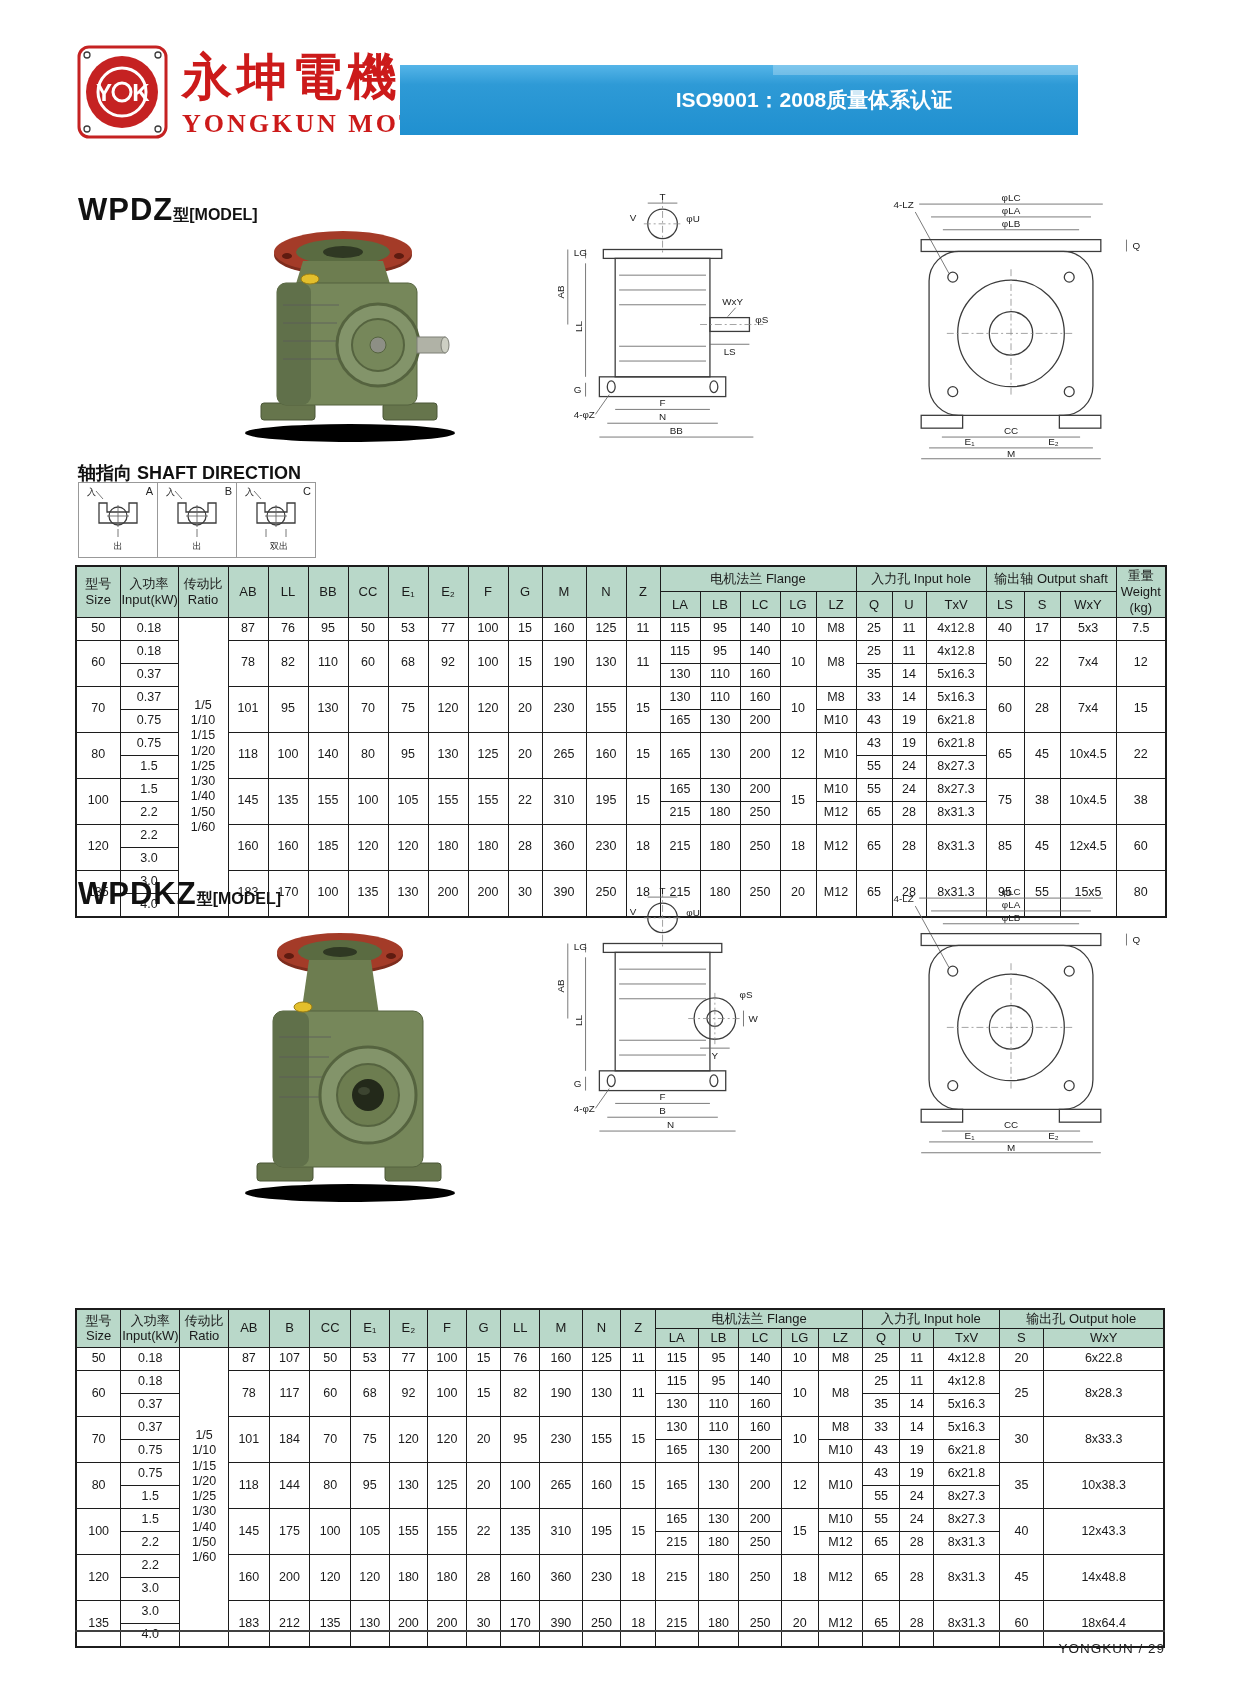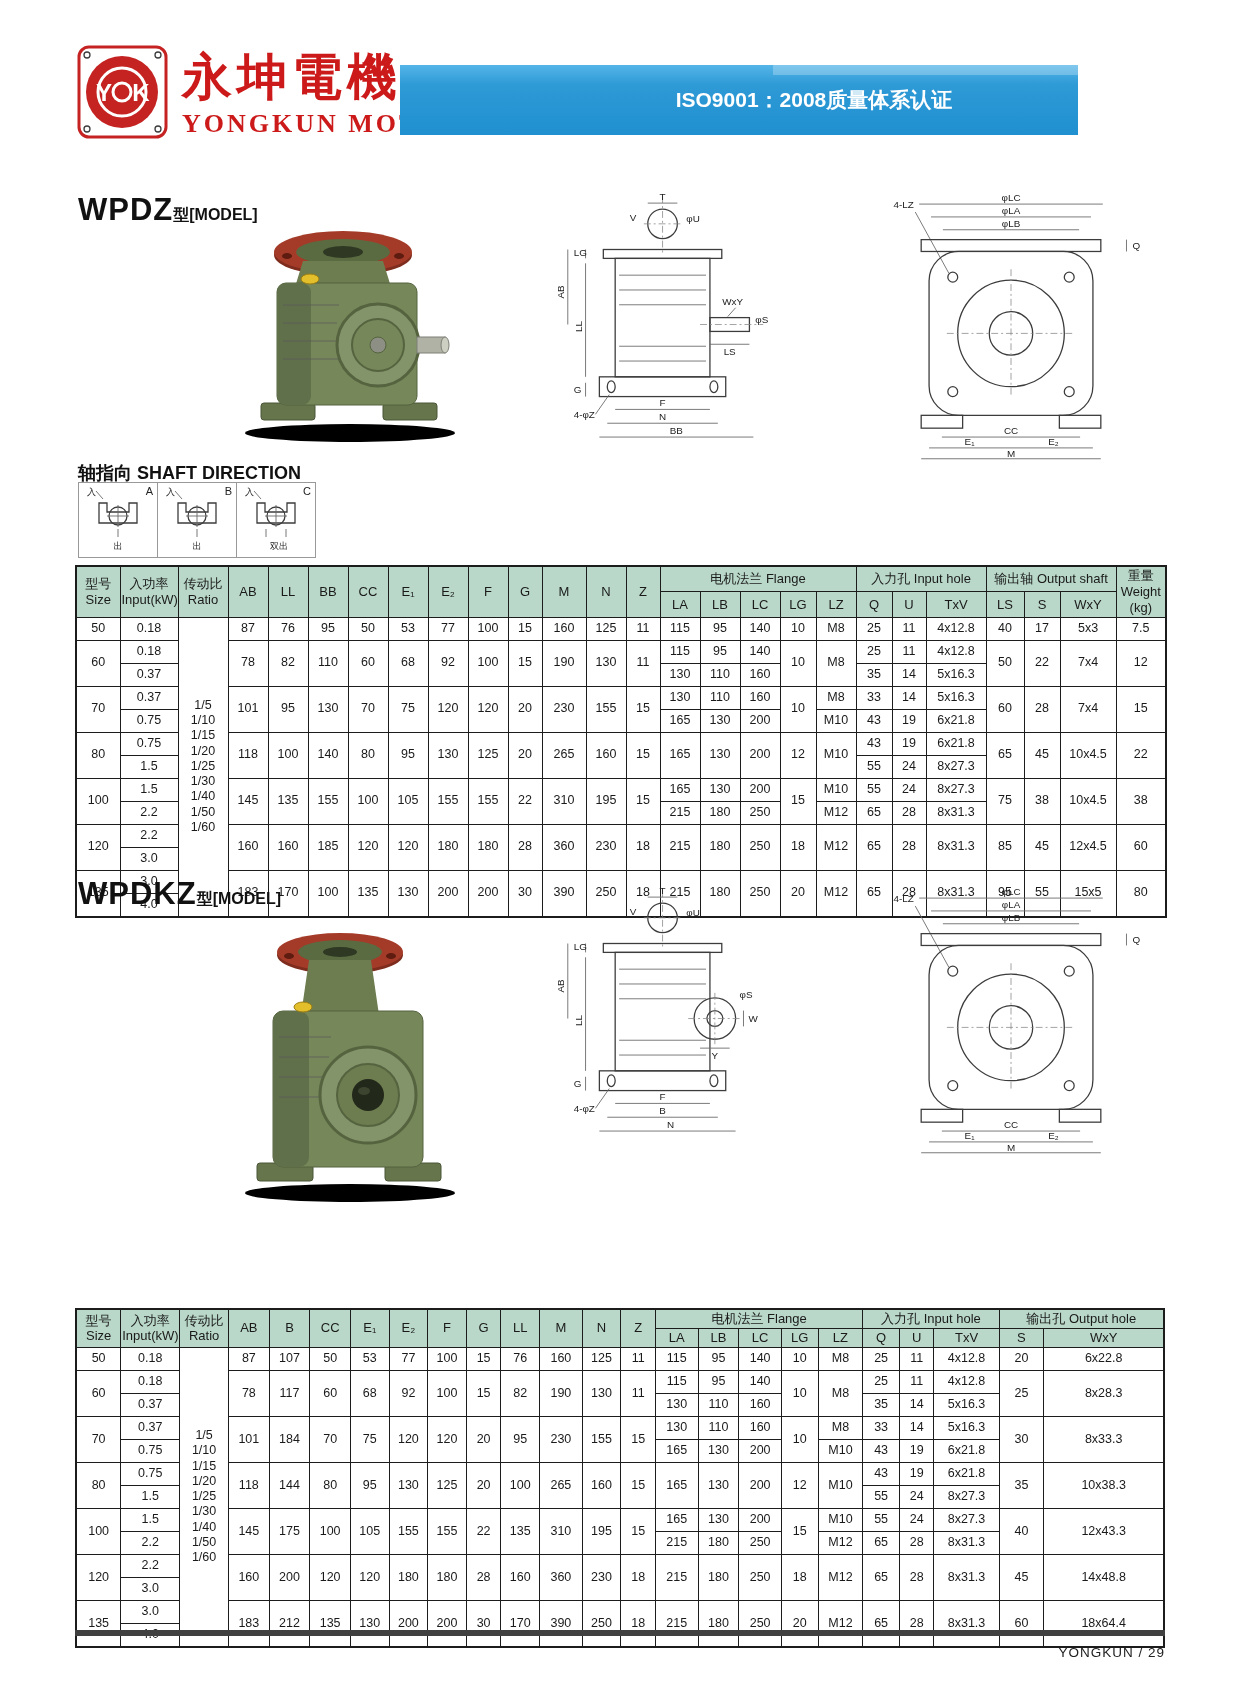--- a/index.html
+++ b/index.html
@@ -38,21 +38,21 @@
   .shaft-box .letter{position:absolute;right:4px;top:2px;font-size:11px;color:#222;}
 
   
   .spec-table{position:absolute;left:75px;width:1090px;border-collapse:collapse;table-layout:fixed;border:2px solid #1c1c1c;}
   .spec-table th,.spec-table td{border:1px solid #1c1c1c;text-align:center;vertical-align:middle;
     padding:1px 1px;white-space:pre-line;line-height:1.22;color:#1a1a1a;}
   .spec-table th{background:#b9d8c9;font-weight:normal;font-size:13px;}
   .spec-table td{font-size:12.5px;height:20px;background:#fff;}
   .ratio{line-height:2.08;font-size:12.5px;margin-top:12px;}
 
-  .footer{position:absolute;left:75px;top:1630px;width:1090px;border-top:6px solid #404040;
+  .footer{position:absolute;left:75px;top:1630px;width:1090px;border-top:2px solid #404040;
     text-align:right;padding-top:9px;font-size:13.5px;color:#222;letter-spacing:1px;}
 </style>
 </head>
 <body>
 
 <div class="page">
 
   <svg class="hdr-logo" viewBox="0 0 95 100">
     <rect x="4" y="5" width="87" height="90" rx="10" fill="#fff" stroke="#c52222" stroke-width="3"></rect>
     <circle cx="12" cy="13" r="3" class="ln" stroke="#c52222"></circle>

